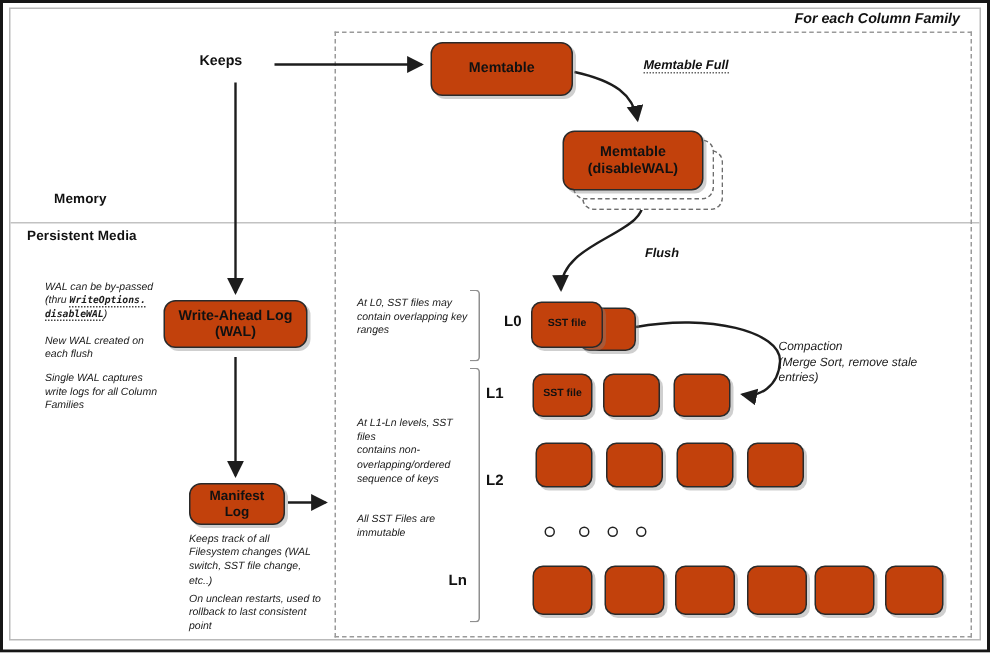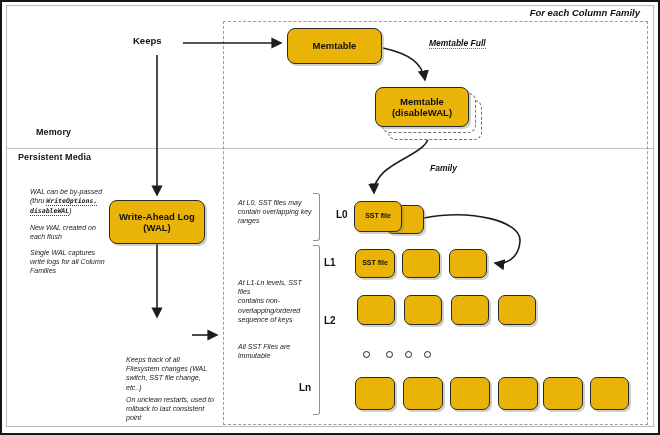--- a/index.html
+++ b/index.html
@@ -8,21 +8,21 @@
     background:#fff;border:2px solid #161616;overflow:hidden;
     font-family:"Liberation Sans",sans-serif;color:#111;
   }
   .inner-frame{position:absolute;left:4px;top:3px;right:4px;bottom:6px;border:1px solid #b9b9b9;pointer-events:none;}
   .media-divider{position:absolute;left:5px;right:5px;top:146px;border-top:1px solid #c2c2c2;}
   .cf-container{position:absolute;left:221px;top:19px;width:423px;height:402px;border:1px dashed #9a9a9a;}
   .section-label{position:absolute;font-weight:bold;font-size:9px;letter-spacing:.1px;}
   .cf-label{position:absolute;top:5px;right:18px;font-weight:bold;font-style:italic;font-size:9.5px;}
   .writes-label{position:absolute;left:131px;top:33px;font-weight:bold;font-size:9.5px;}
   .box{
-    position:absolute;box-sizing:border-box;background:#eab308;
+    position:absolute;box-sizing:border-box;background:#c2410c;
     border:1.6px solid #2a2a2a;border-radius:8px;
     box-shadow:2px 2px 0 rgba(130,130,130,.38);
     display:flex;flex-direction:column;align-items:center;justify-content:center;
     text-align:center;font-weight:bold;line-height:1.2;
   }
   .box .bl{font-size:9.5px;}
   .ghost{position:absolute;box-sizing:border-box;background:#fff;border:1.3px dashed #6e6e6e;border-radius:8px;}
   .sst{border-radius:7px;border-width:1.5px;}
   .sst .bl{font-size:7px;}
   .note{position:absolute;font-style:italic;font-size:7px;font-weight:500;line-height:1.32;color:#1a1a1a;}
@@ -73,42 +73,46 @@
   </div>
   <div class="edge-label dotted-u" style="left:407px;top:36px;">Memtable Full</div>
 
   <div class="ghost" style="left:386px;top:98px;width:94px;height:40px;"></div>
   <div class="ghost" style="left:380px;top:91px;width:94px;height:40px;"></div>
   <div class="box" style="left:373px;top:85px;width:94px;height:40px;">
     <div class="bl">Memtable</div>
     <div class="bl">(disableWAL)</div>
   </div>
 
-  <div class="edge-label" style="left:408px;top:161px;">Family</div>
+  <div class="edge-label" style="left:408px;top:161px;">Flush</div>
 
-  <div class="box" style="left:107px;top:198px;width:96px;height:44px;">
+  <div class="box" style="left:107px;top:198px;width:96px;height:32px;">
     <div class="bl">Write-Ahead Log</div>
     <div class="bl">(WAL)</div>
   </div>
 
   <div class="note" style="left:28px;top:185px;width:80px;">
     <div><span>WAL can be by-passed</span></div>
     <div><span>(thru </span><span class="mono">WriteOptions.</span></div>
     <div><span class="mono">disableWAL</span><span>)</span></div>
   </div>
   <div class="note" style="left:28px;top:221px;width:80px;">
     <div>New WAL created on</div>
     <div>each flush</div>
   </div>
   <div class="note" style="left:28px;top:246px;width:86px;">
     <div>Single WAL captures</div>
     <div>write logs for all Column</div>
     <div>Families</div>
   </div>
 
+  <div class="box" style="left:124px;top:320px;width:64px;height:28px;">
+    <div class="bl" style="font-size:9px;">Manifest</div>
+    <div class="bl" style="font-size:9px;">Log</div>
+  </div>
   <div class="note" style="left:124px;top:353px;width:90px;">
     <div>Keeps track of all</div>
     <div>Filesystem changes (WAL</div>
     <div>switch, SST file change,</div>
     <div>etc..)</div>
   </div>
   <div class="note" style="left:124px;top:393px;width:95px;">
     <div>On unclean restarts, used to</div>
     <div>rollback to last consistent</div>
     <div>point</div>
@@ -141,20 +145,25 @@
   <div class="box sst" style="left:352px;top:199px;width:48px;height:31px;">
     <div class="bl">SST file</div>
   </div>
 
   <div class="box sst" style="left:353px;top:247px;width:40px;height:29px;">
     <div class="bl">SST file</div>
   </div>
   <div class="box sst" style="left:400px;top:247px;width:38px;height:29px;"></div>
   <div class="box sst" style="left:447px;top:247px;width:38px;height:29px;"></div>
 
+  <div class="note note-md" style="left:517px;top:224px;width:106px;">
+    <div>Compaction</div>
+    <div>(Merge Sort, remove stale</div>
+    <div>entries)</div>
+  </div>
 
   <div class="box sst" style="left:355px;top:293px;width:38px;height:30px;"></div>
   <div class="box sst" style="left:402px;top:293px;width:38px;height:30px;"></div>
   <div class="box sst" style="left:449px;top:293px;width:38px;height:30px;"></div>
   <div class="box sst" style="left:496px;top:293px;width:38px;height:30px;"></div>
 
   <div class="dot" style="left:361px;top:349px;"></div>
   <div class="dot" style="left:384px;top:349px;"></div>
   <div class="dot" style="left:403px;top:349px;"></div>
   <div class="dot" style="left:422px;top:349px;"></div>

